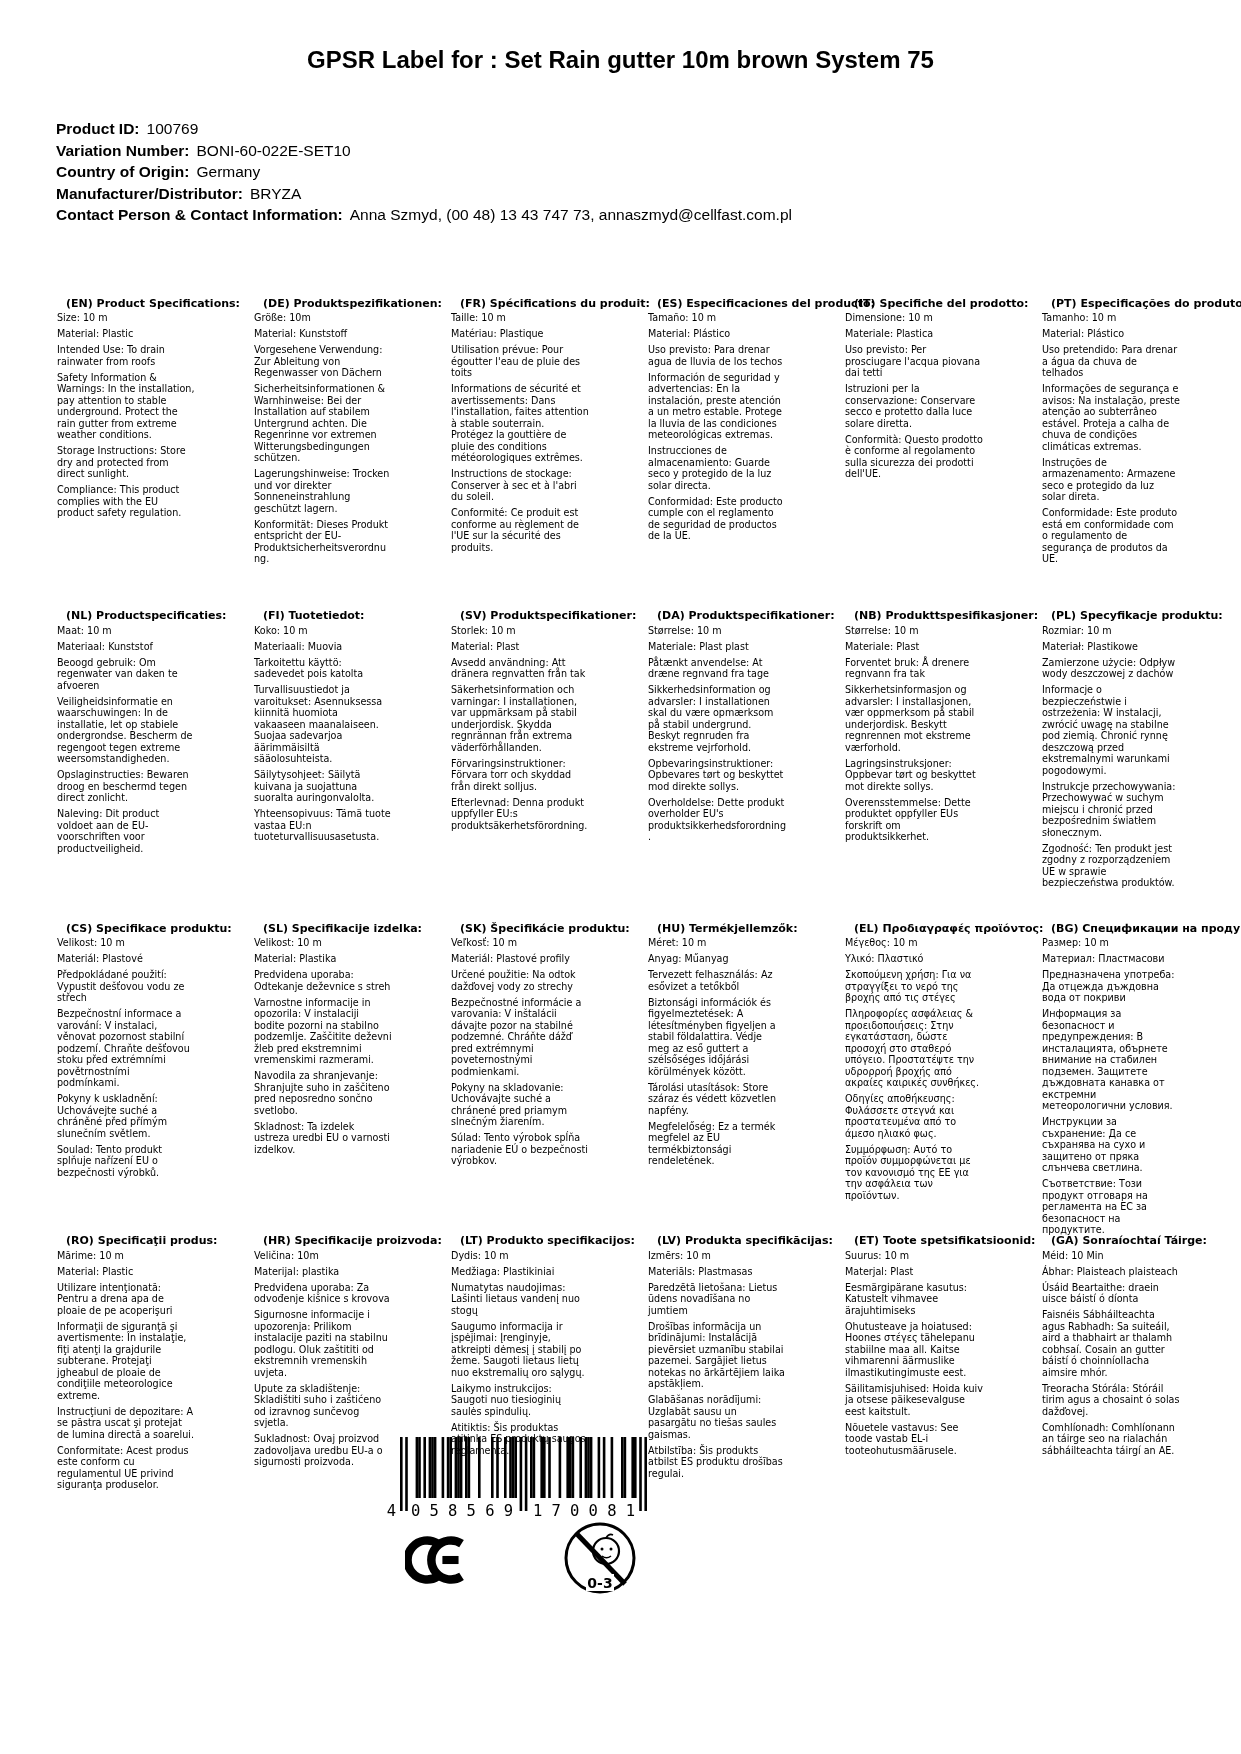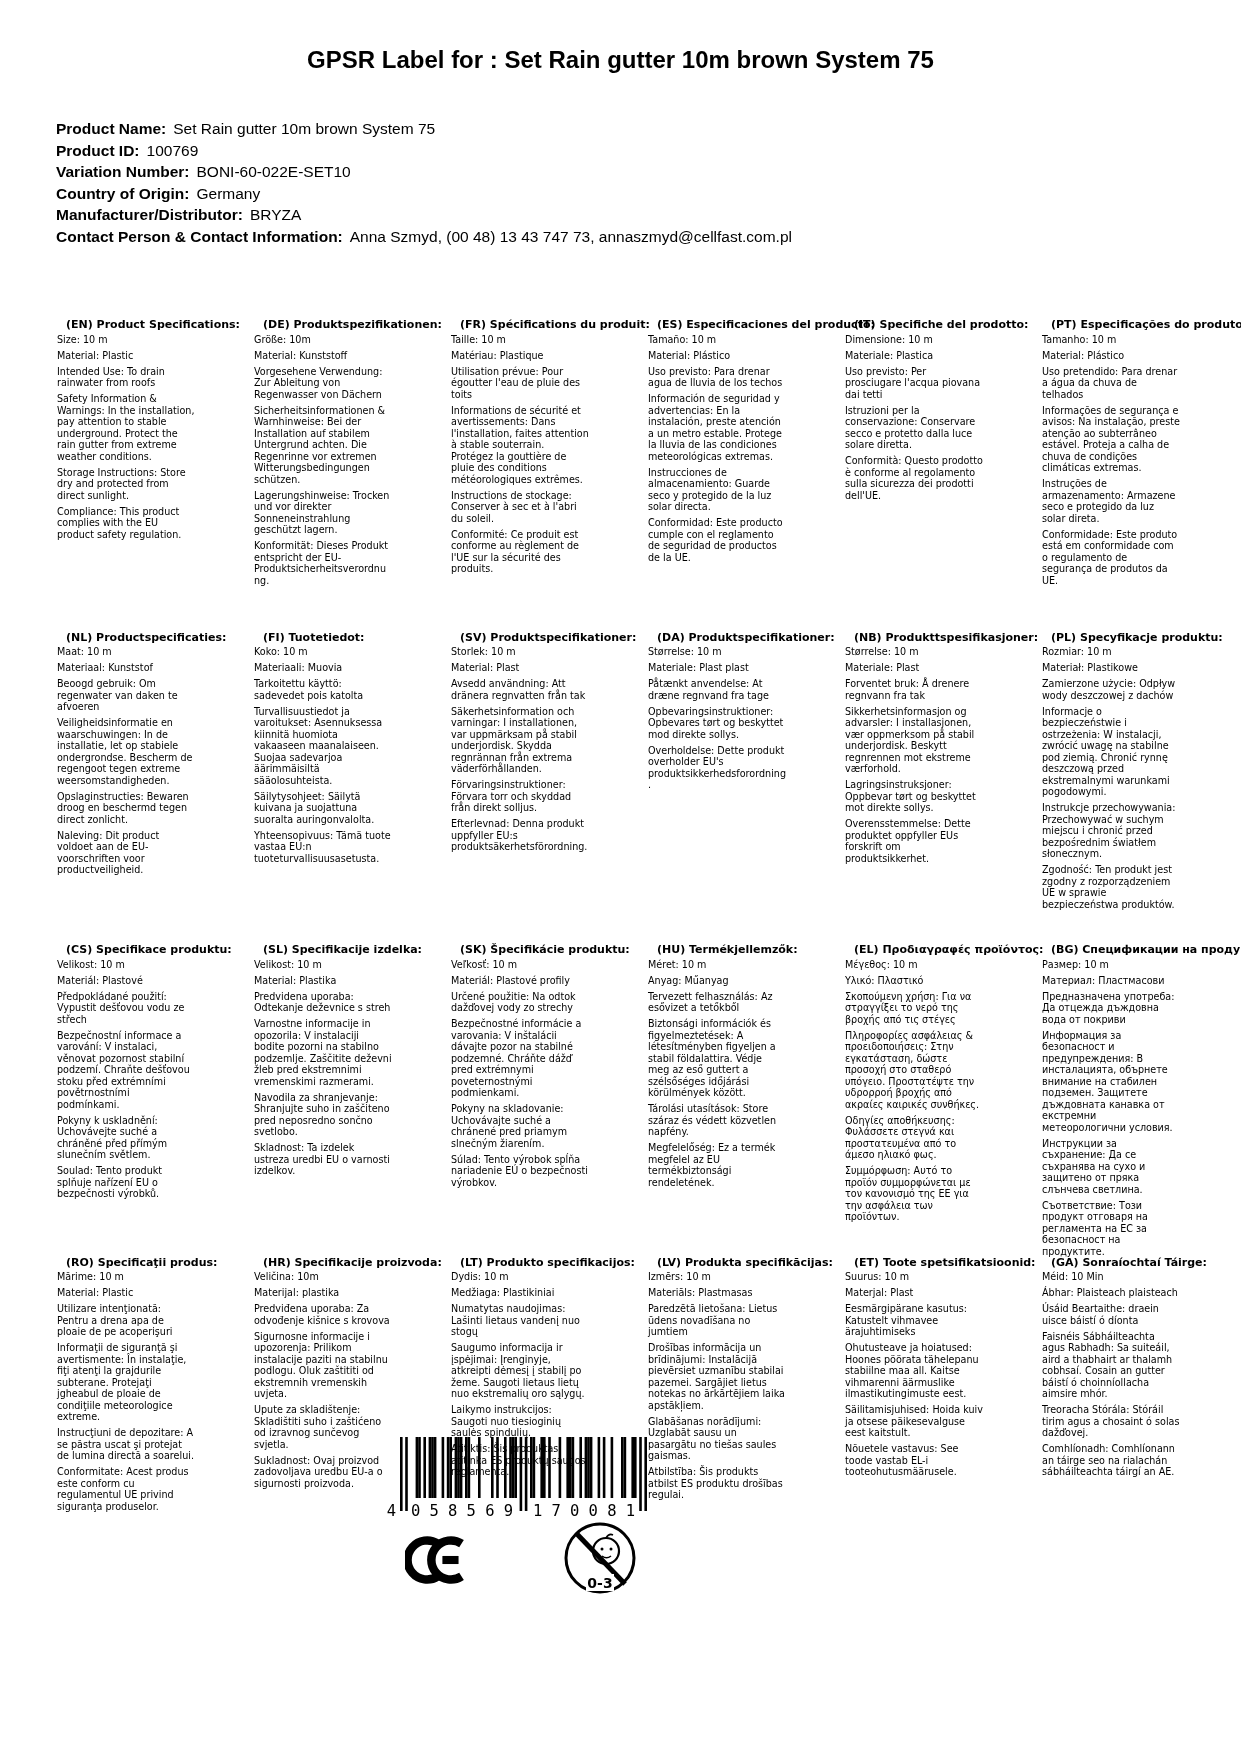--- a/index.html
+++ b/index.html
@@ -36,21 +36,20 @@
   svg{display:block;}
 </style>
 </head>
 <body>
 
 <div class="page">
 
   <h1 class="title">GPSR Label for : Set Rain gutter 10m brown System 75</h1>
 
   <div class="product-info" id="product-info">
-      <div class="info-row"><span class="info-label">Product Name:</span><span class="info-value">Set Rain gutter 10m brown System 75</span></div>
       <div class="info-row"><span class="info-label">Product ID:</span><span class="info-value">100769</span></div>
       <div class="info-row"><span class="info-label">Variation Number:</span><span class="info-value">BONI-60-022E-SET10</span></div>
       <div class="info-row"><span class="info-label">Country of Origin:</span><span class="info-value">Germany</span></div>
       <div class="info-row"><span class="info-label">Manufacturer/Distributor:</span><span class="info-value">BRYZA</span></div>
       <div class="info-row"><span class="info-label">Contact Person &amp; Contact Information:</span><span class="info-value">Anna Szmyd, (00 48) 13 43 747 73, annaszmyd@cellfast.com.pl</span></div>
     </div>
 
   <div class="grid" id="blocks-grid">
       <div class="block">
         <h3 class="block-heading">(EN) Product Specifications:</h3>
@@ -130,20 +129,21 @@
         <p class="block-par">Avsedd användning: Att dränera regnvatten från tak</p>
         <p class="block-par">Säkerhetsinformation och varningar: I installationen, var uppmärksam på stabil underjordisk. Skydda regnrännan från extrema väderförhållanden.</p>
         <p class="block-par">Förvaringsinstruktioner: Förvara torr och skyddad från direkt solljus.</p>
         <p class="block-par">Efterlevnad: Denna produkt uppfyller EU:s produktsäkerhetsförordning.</p>
       </div>
       <div class="block">
         <h3 class="block-heading">(DA) Produktspecifikationer:</h3>
         <p class="block-par">Størrelse: 10 m</p>
         <p class="block-par">Materiale: Plast plast</p>
         <p class="block-par">Påtænkt anvendelse: At dræne regnvand fra tage</p>
+        <p class="block-par">Sikkerhedsinformation og advarsler: I installationen skal du være opmærksom på stabil undergrund. Beskyt regnruden fra ekstreme vejrforhold.</p>
         <p class="block-par">Opbevaringsinstruktioner: Opbevares tørt og beskyttet mod direkte sollys.</p>
         <p class="block-par">Overholdelse: Dette produkt overholder EU's produktsikkerhedsforordning.</p>
       </div>
       <div class="block">
         <h3 class="block-heading">(NB) Produkttspesifikasjoner:</h3>
         <p class="block-par">Størrelse: 10 m</p>
         <p class="block-par">Materiale: Plast</p>
         <p class="block-par">Forventet bruk: Å drenere regnvann fra tak</p>
         <p class="block-par">Sikkerhetsinformasjon og advarsler: I installasjonen, vær oppmerksom på stabil underjordisk. Beskytt regnrennen mot ekstreme værforhold.</p>
         <p class="block-par">Lagringsinstruksjoner: Oppbevar tørt og beskyttet mot direkte sollys.</p>
@@ -246,21 +246,21 @@
         <p class="block-par">Paredzētā lietošana: Lietus ūdens novadīšana no jumtiem</p>
         <p class="block-par">Drošības informācija un brīdinājumi: Instalācijā pievērsiet uzmanību stabilai pazemei. Sargājiet lietus notekas no ārkārtējiem laika apstākļiem.</p>
         <p class="block-par">Glabāšanas norādījumi: Uzglabāt sausu un pasargātu no tiešas saules gaismas.</p>
         <p class="block-par">Atbilstība: Šis produkts atbilst ES produktu drošības regulai.</p>
       </div>
       <div class="block">
         <h3 class="block-heading">(ET) Toote spetsifikatsioonid:</h3>
         <p class="block-par">Suurus: 10 m</p>
         <p class="block-par">Materjal: Plast</p>
         <p class="block-par">Eesmärgipärane kasutus: Katustelt vihmavee ärajuhtimiseks</p>
-        <p class="block-par">Ohutusteave ja hoiatused: Hoones pöörata tähelepanu stabiilne maa all. Kaitse vihmarenni äärmuslike ilmastikutingimuste eest.</p>
+        <p class="block-par">Ohutusteave ja hoiatused: Hoones στέγες tähelepanu stabiilne maa all. Kaitse vihmarenni äärmuslike ilmastikutingimuste eest.</p>
         <p class="block-par">Säilitamisjuhised: Hoida kuiv ja otsese päikesevalguse eest kaitstult.</p>
         <p class="block-par">Nõuetele vastavus: See toode vastab EL-i tooteohutusmäärusele.</p>
       </div>
       <div class="block">
         <h3 class="block-heading">(GA) Sonraíochtaí Táirge:</h3>
         <p class="block-par">Méid: 10 Min</p>
         <p class="block-par">Ábhar: Plaisteach plaisteach</p>
         <p class="block-par">Úsáid Beartaithe: draein uisce báistí ó díonta</p>
         <p class="block-par">Faisnéis Sábháilteachta agus Rabhadh: Sa suiteáil, aird a thabhairt ar thalamh cobhsaí. Cosain an gutter báistí ó choinníollacha aimsire mhór.</p>
         <p class="block-par">Treoracha Stórála: Stóráil tirim agus a chosaint ó solas dažďovej.</p>

